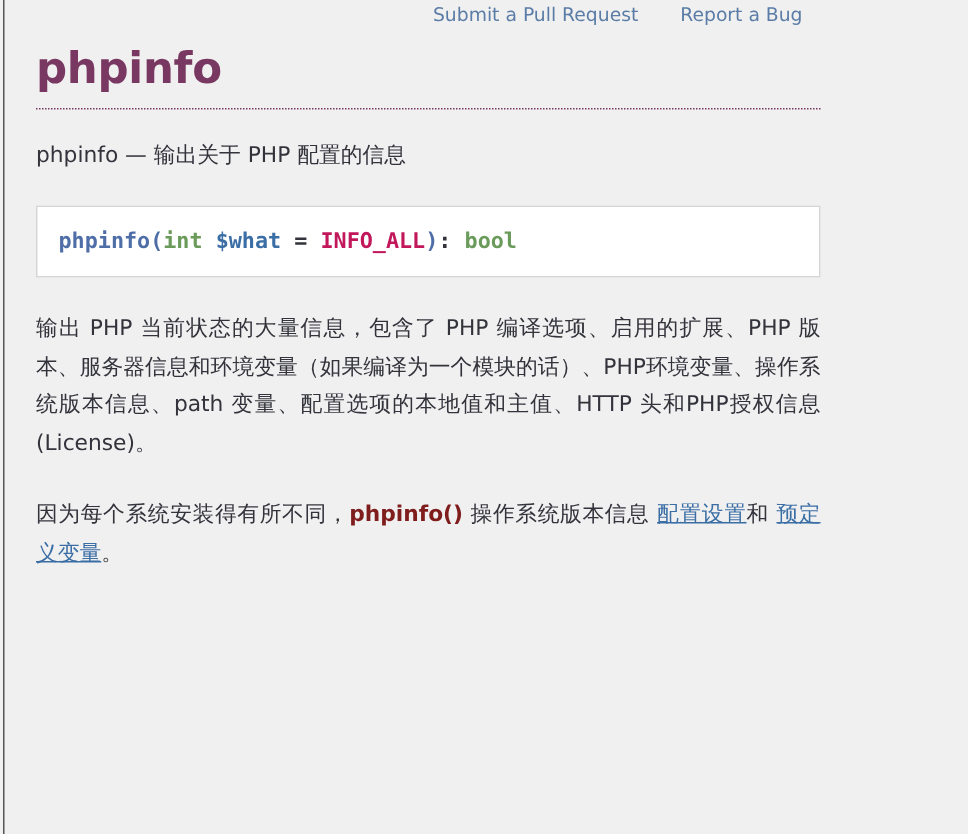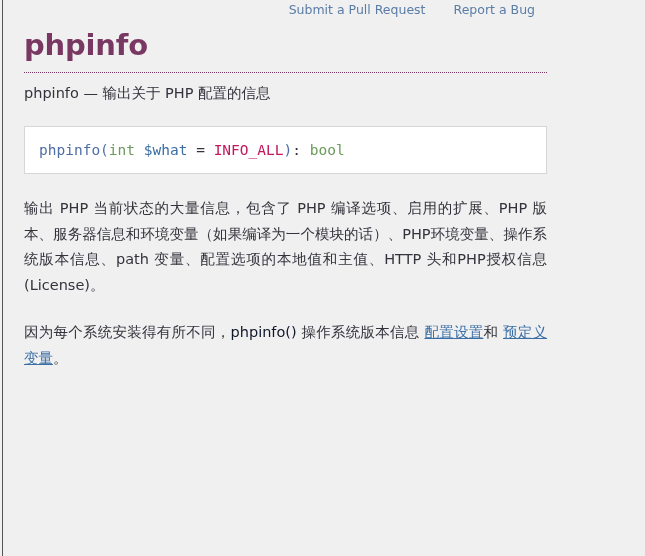--- a/index.html
+++ b/index.html
@@ -65,21 +65,21 @@
   
   .verinfo {
     font-size: 13px;
     color: #4f4f58;
     margin: 16px 0 0 0;
     line-height: 19px;
   }
   .refpurpose {
     font-size: 14.5px;
     color: #33333c;
-    margin: 9px 0 0 0;
+    margin: 20px 0 0 0;
     line-height: 22px;
   }
 
   
   h3.section-title {
     font-size: 19px;
     font-weight: normal;
     color: #793862;
     margin: 45px 0 0 0;
     padding: 0 0 8px 0;
@@ -92,20 +92,21 @@
     background: #ffffff;
     border: 1px solid #d6d6d6;
     margin: 22px 0 0 0;
     padding: 13px 14px 13px 14px;
     font-family: "DejaVu Sans Mono", "Liberation Mono", monospace;
     font-size: 14.5px;
     line-height: 20px;
     box-sizing: border-box;
     white-space: nowrap;
     overflow: hidden;
+    font-weight: bold;
   }
   .methodname { color: #4f6ea8; }
   .type       { color: #6a9b5a; }
   .parameter  { color: #3a6ea5; }
   .initializer{ color: #c2185b; }
   .punct      { color: #4f6ea8; }
   .plain      { color: #33333c; }
 
   
   p.para {
@@ -116,22 +117,22 @@
     text-align: justify;
     text-justify: inter-ideograph;
   }
   p.para.first { }
 
   p.para a {
     color: #3a6ea5;
     text-decoration: underline;
   }
   .fn {
-    font-weight: normal;
-    color: #0f172a;
+    font-weight: bold;
+    color: #7f1d1d;
   }
 </style>
 </head>
 <body>
 
 <div class="page-edge"></div>
 
 <div class="page">
 
   <div class="linkbar">

